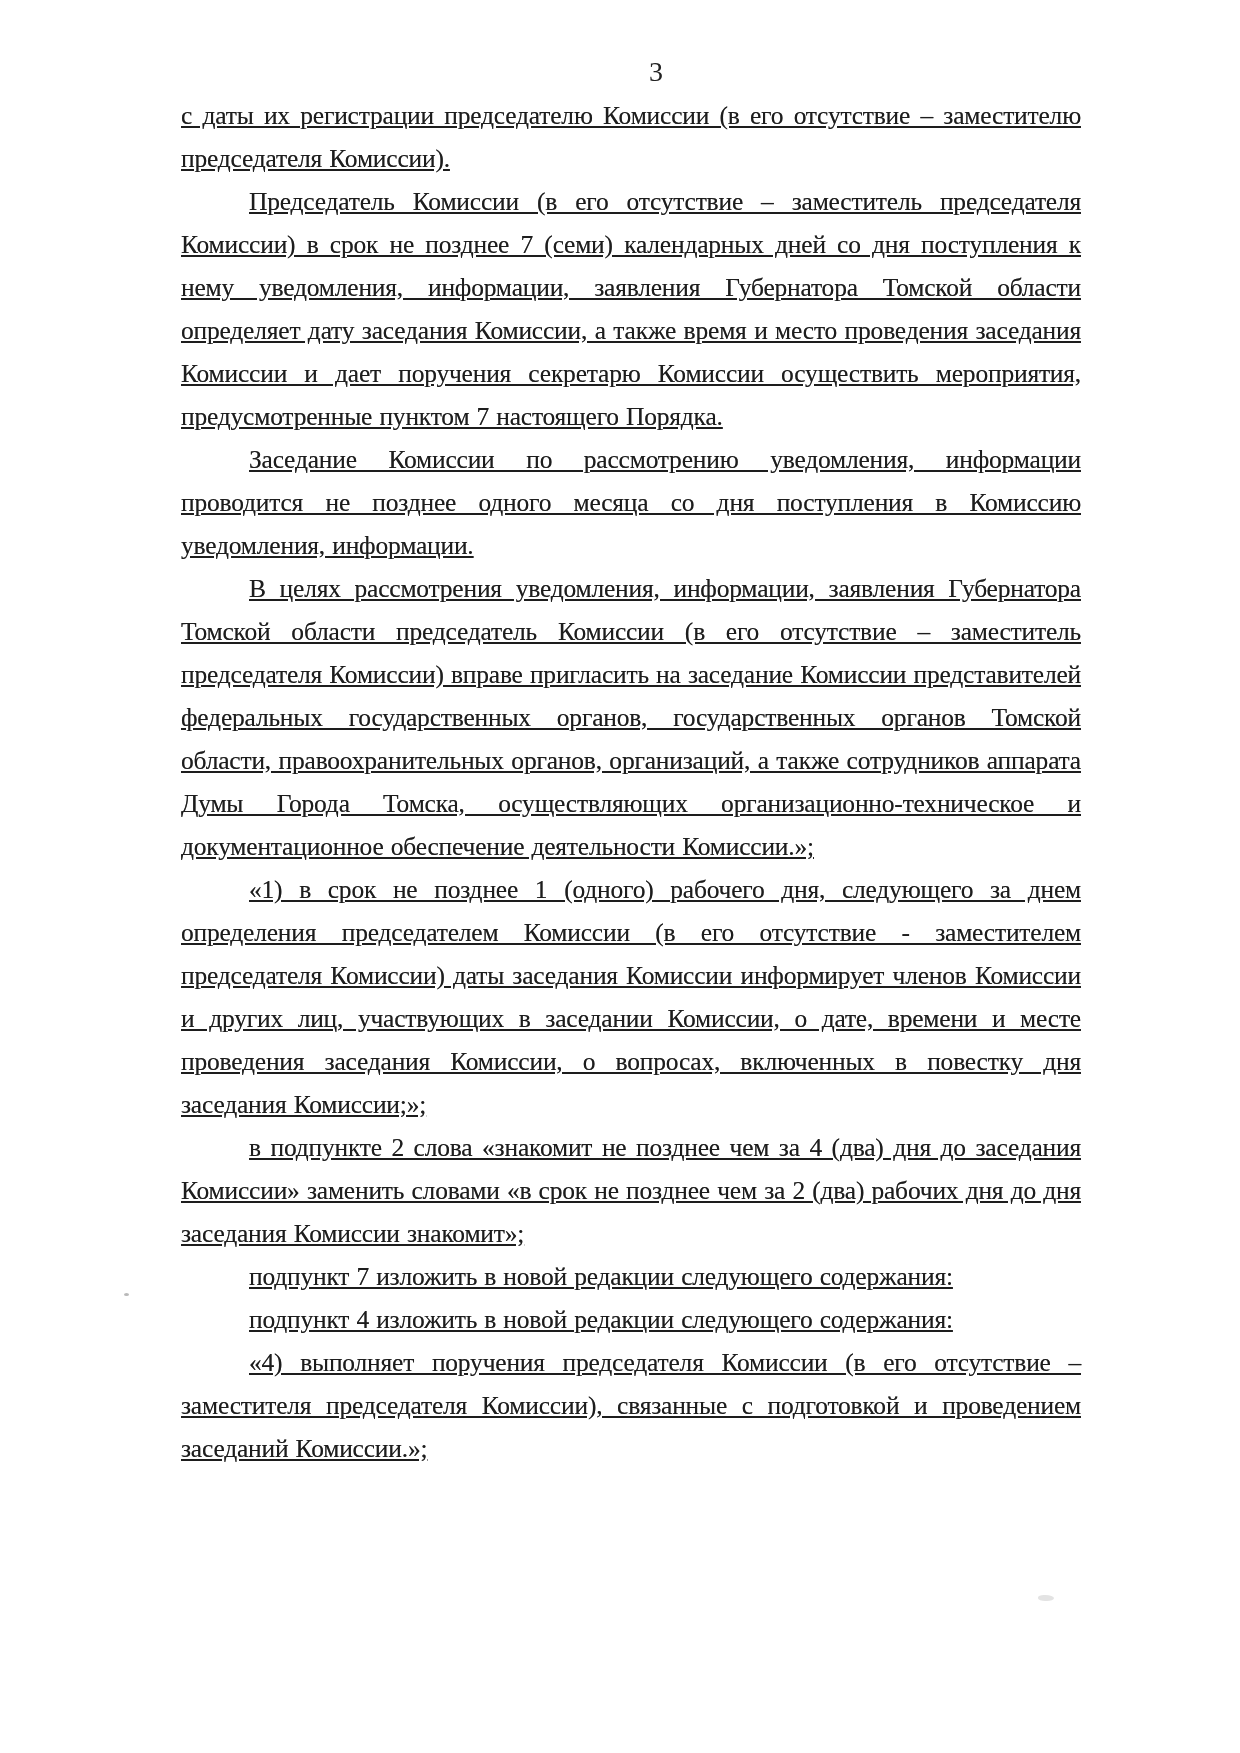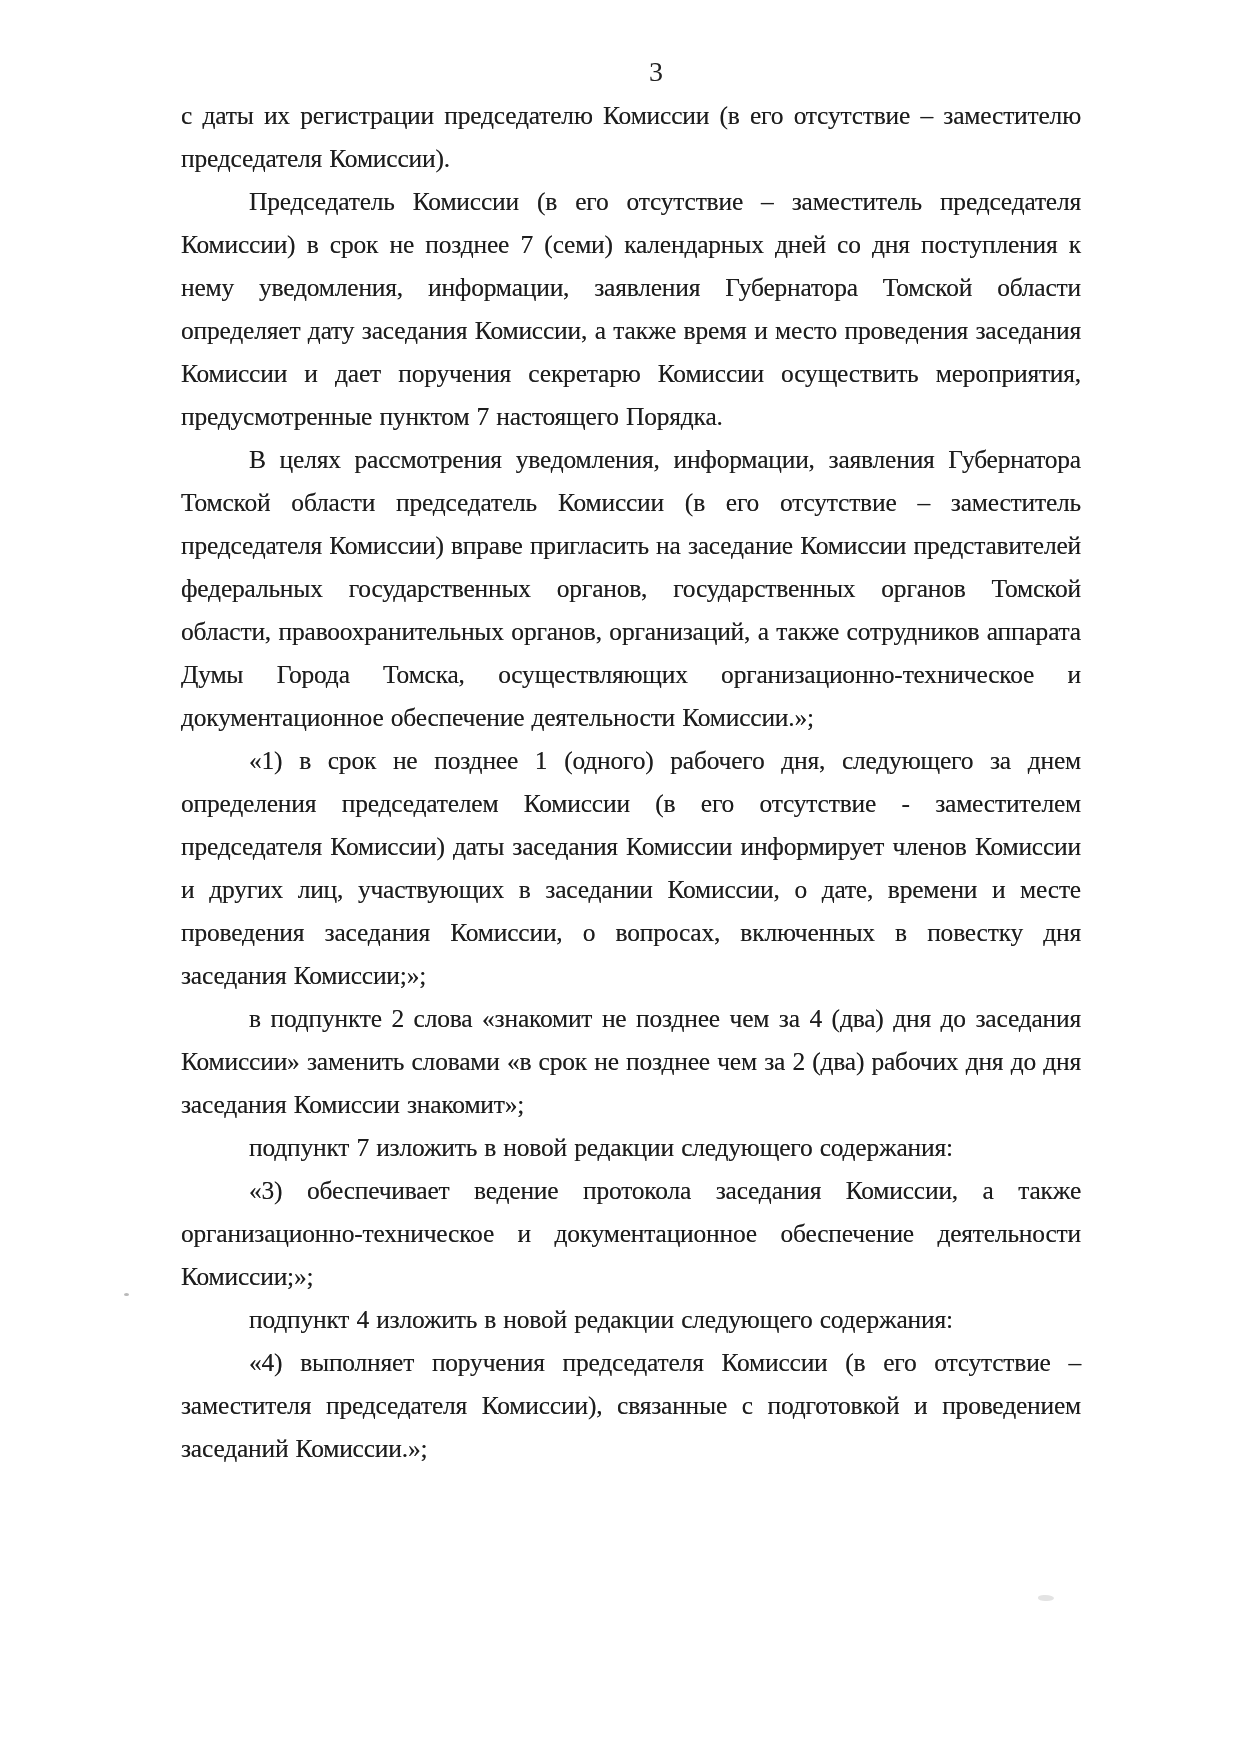--- a/index.html
+++ b/index.html
@@ -38,20 +38,21 @@
     margin: 0;
     font-size: 25.5px;
     line-height: 43px;
     letter-spacing: -0.2px;
     word-spacing: 1px;
     text-align: justify;
     text-indent: 68px;
     color: #1d1d1d;
     
     text-shadow: 0 0 0.4px rgba(20,20,20,0.55);
+    text-decoration: underline;
   }
   .para.no-indent {
     text-indent: 0;
   }
   .speck {
     position: absolute;
     border-radius: 50%;
   }
   .speck-1 {
     left: 124px;
@@ -72,25 +73,25 @@
 </head>
 <body>
 
 <div class="page">
 
   <div class="page-number">3</div>
 
   <div class="content">
     <p class="para no-indent">с даты их регистрации председателю Комиссии (в его отсутствие – заместителю председателя Комиссии).</p>
     <p class="para">Председатель Комиссии (в его отсутствие – заместитель председателя Комиссии) в срок не позднее 7 (семи) календарных дней со дня поступления к нему уведомления, информации, заявления Губернатора Томской области определяет дату заседания Комиссии, а также время и место проведения заседания Комиссии и дает поручения секретарю Комиссии осуществить мероприятия, предусмотренные пунктом 7 настоящего Порядка.</p>
+    <p class="para">Заседание Комиссии по рассмотрению уведомления, информации проводится не позднее одного месяца со дня поступления в Комиссию уведомления, информации.</p>
     <p class="para">В целях рассмотрения уведомления, информации, заявления Губернатора Томской области председатель Комиссии (в его отсутствие – заместитель председателя Комиссии) вправе пригласить на заседание Комиссии представителей федеральных государственных органов, государственных органов Томской области, правоохранительных органов, организаций, а также сотрудников аппарата Думы Города Томска, осуществляющих организационно-техническое и документационное обеспечение деятельности Комиссии.»;</p>
     <p class="para">«1) в срок не позднее 1 (одного) рабочего дня, следующего за днем определения председателем Комиссии (в его отсутствие - заместителем председателя Комиссии) даты заседания Комиссии информирует членов Комиссии и других лиц, участвующих в заседании Комиссии, о дате, времени и месте проведения заседания Комиссии, о вопросах, включенных в повестку дня заседания Комиссии;»;</p>
     <p class="para">в подпункте 2 слова «знакомит не позднее чем за 4 (два) дня до заседания Комиссии» заменить словами «в срок не позднее чем за 2 (два) рабочих дня до дня заседания Комиссии знакомит»;</p>
     <p class="para">подпункт 7 изложить в новой редакции следующего содержания:</p>
-    <p class="para">«3) обеспечивает ведение протокола заседания Комиссии, а также организационно-техническое и документационное обеспечение деятельности Комиссии;»;</p>
     <p class="para">подпункт 4 изложить в новой редакции следующего содержания:</p>
     <p class="para">«4) выполняет поручения председателя Комиссии (в его отсутствие – заместителя председателя Комиссии), связанные с подготовкой и проведением заседаний Комиссии.»;</p>
   </div>
 
   <div class="speck speck-1"></div>
   <div class="speck speck-2"></div>
 
 </div>
 
 </body></html>

